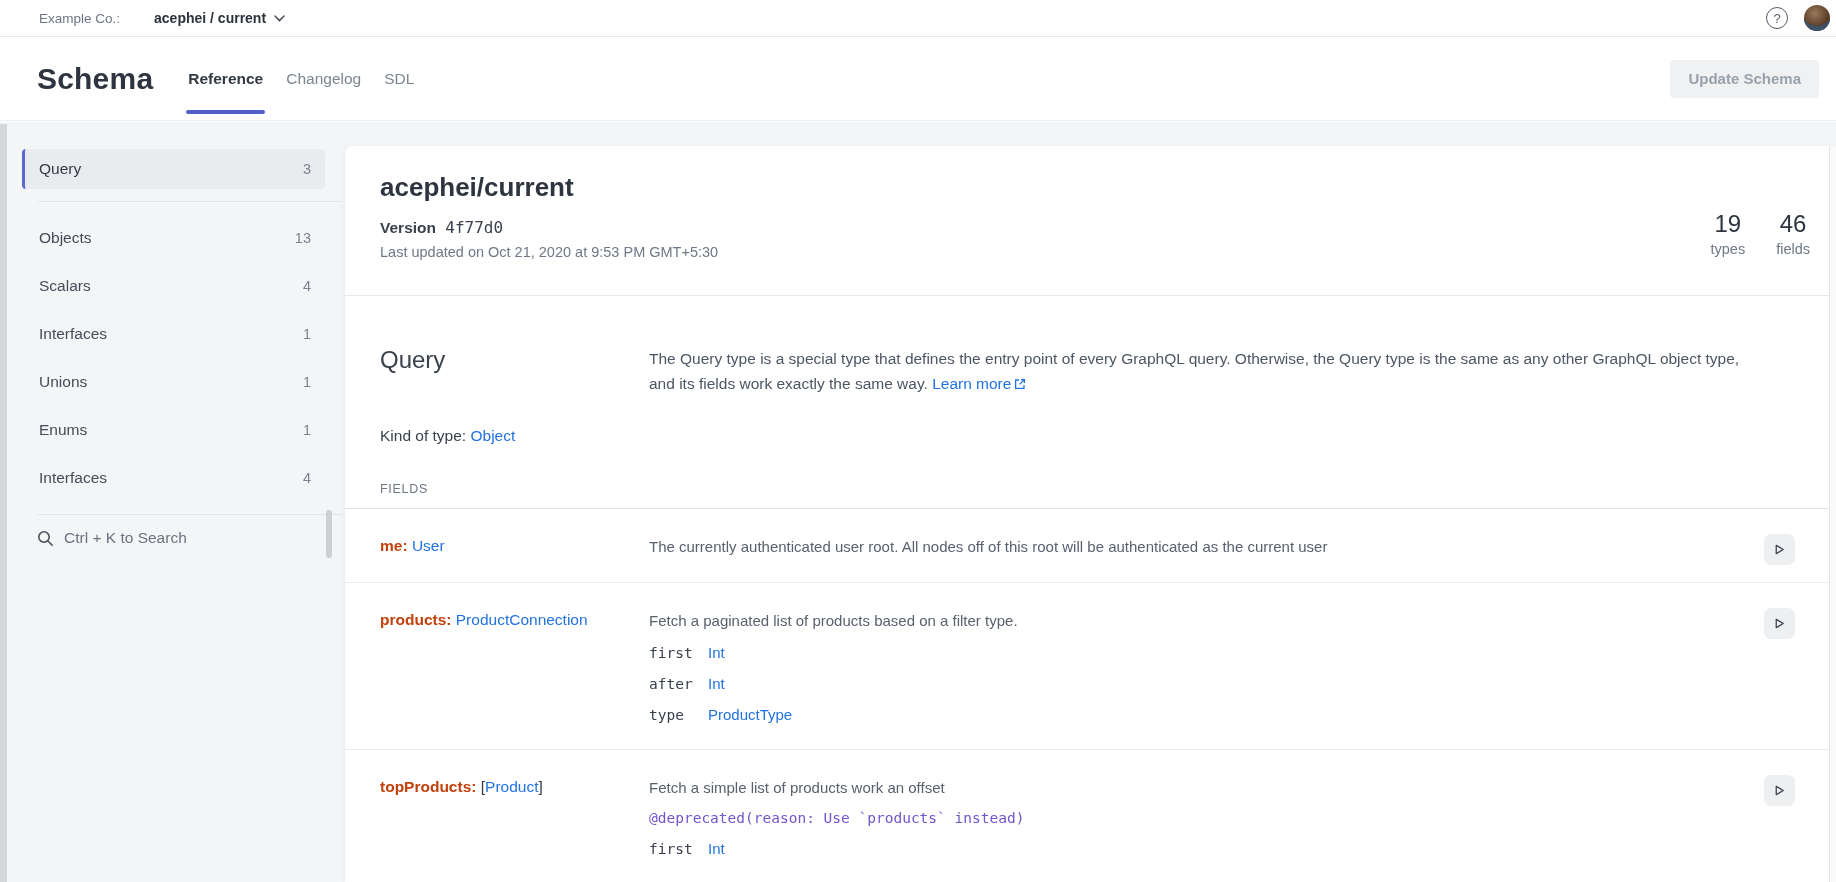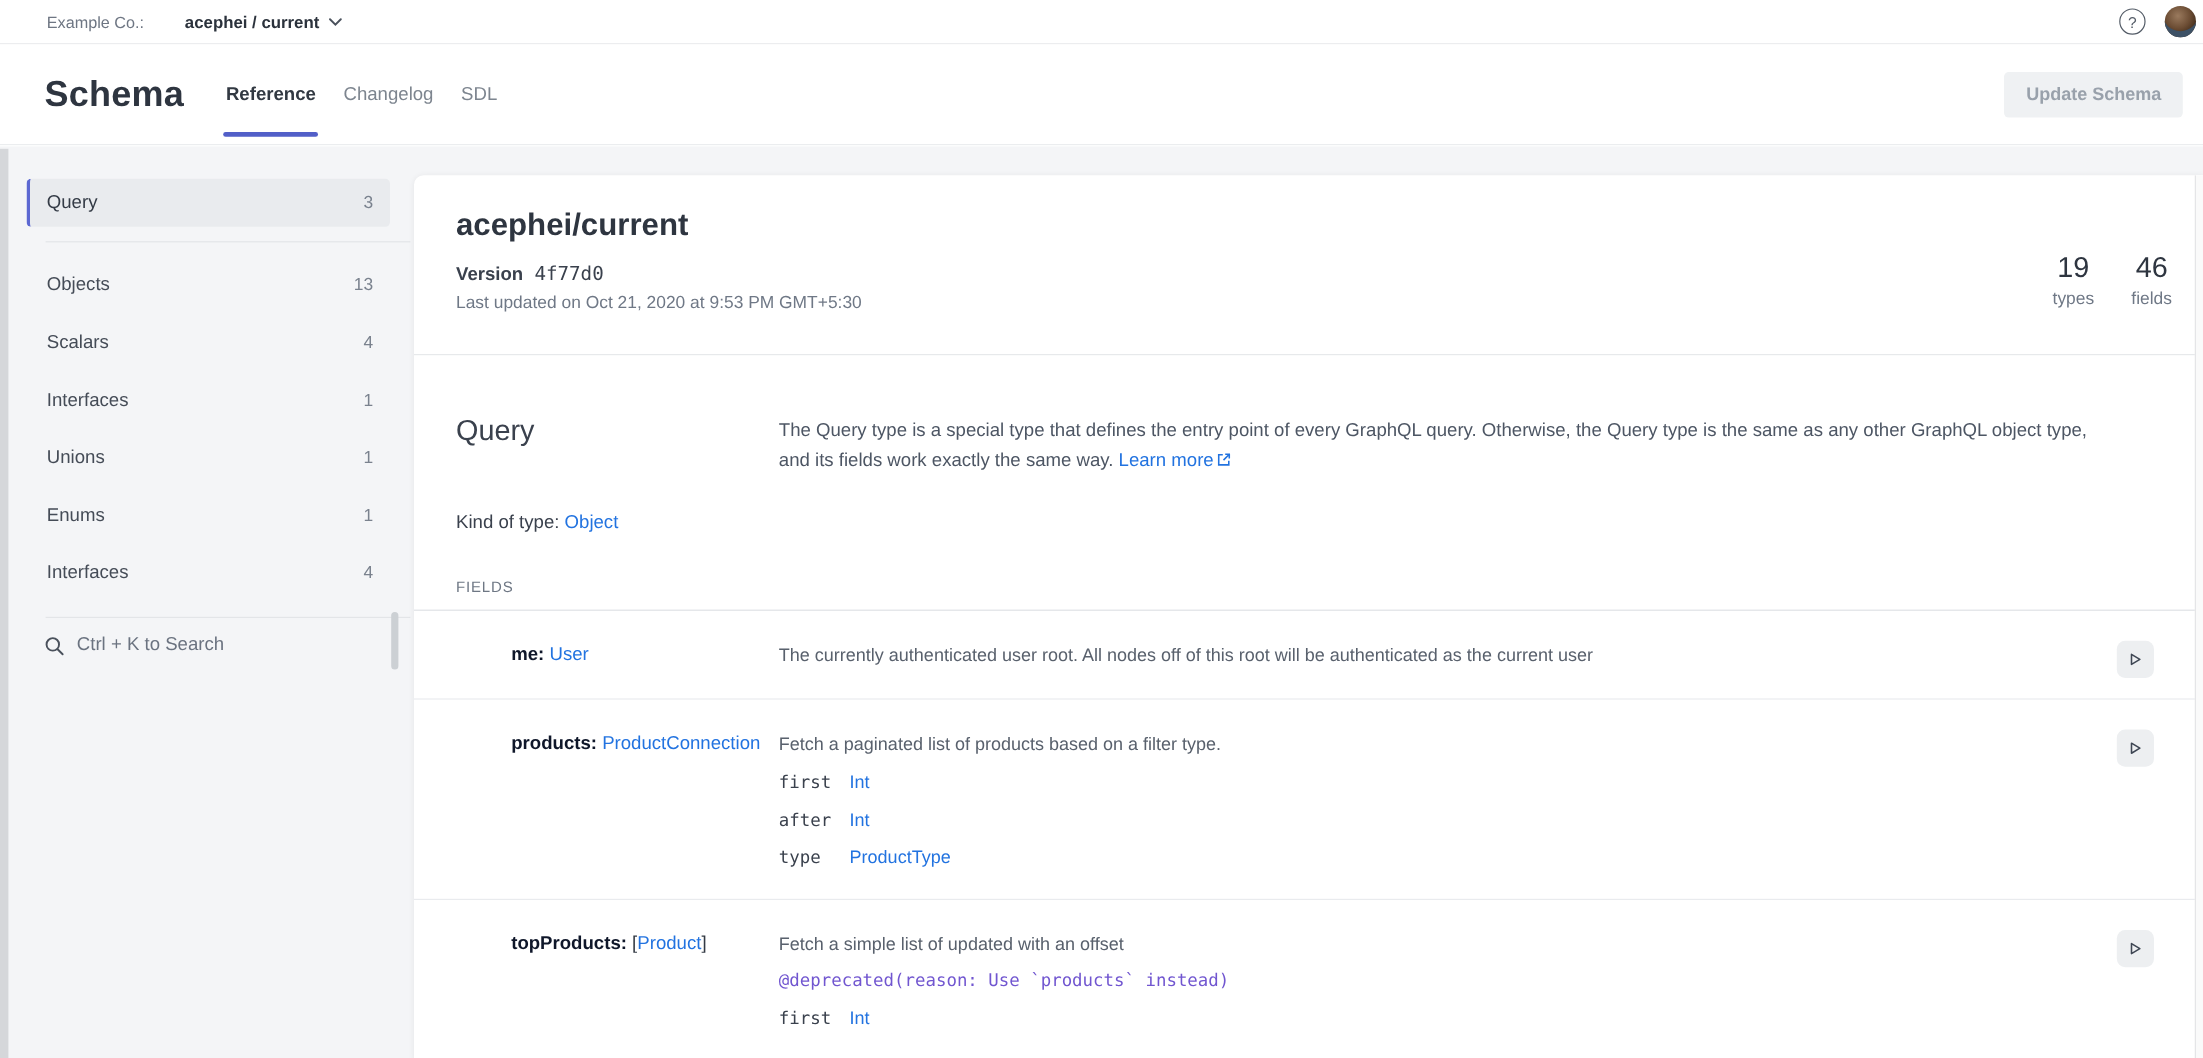--- a/index.html
+++ b/index.html
@@ -83,21 +83,21 @@
   .ext-icon { margin-left:3px; vertical-align:-1px; }
 
   .kind-row { padding-left:35px; margin-top:31px; font-size:15.5px; color:#3a414d; }
   .fields-label { padding-left:35px; margin-top:37px; font-size:12.5px; color:#6e7784;
                   letter-spacing:0.7px; }
   .fields-divider { margin-top:12px; height:1px; background:#dfe2e5; }
 
   .field-row { position:relative; display:flex; padding:28px 90px 26px 35px;
                border-bottom:1px solid #e9ebee; }
   .field-sig { width:269px; flex:none; font-size:15.5px; }
-  .field-name { font-weight:700; color:#0f172a;margin-left:46px; }
+  .field-name { font-weight:700; color:#c2410c; }
   .type-punct { color:#333a44; }
   .field-body { flex:1; max-width:1096px; }
   .field-desc { font-size:15px; color:#59616d; line-height:19px; }
   .field-deprecated { margin-top:13px; font-size:14.5px; color:#7156d0; }
   .arg-row { display:flex; margin-top:14px; align-items:baseline; }
   .arg-name { font-size:14.5px; color:#3a414d; width:59px; flex:none; }
   .arg-type { font-size:15px; font-weight:400; }
   .play-btn { position:absolute; right:41px; top:25px; width:31px; height:31px;
               border:none; border-radius:7px; background:#edeff1; display:flex;
               align-items:center; justify-content:center; cursor:pointer; }
@@ -247,21 +247,21 @@
           </div>
           <button class="play-btn">
             <svg width="13" height="13" viewBox="0 0 14 14">
               <path d="M3.5 2.5 L11 7 L3.5 11.5 Z" fill="none" stroke="#3f4754" stroke-width="1.4" stroke-linejoin="round"></path>
             </svg>
           </button>
         </div>
         <div class="field-row">
           <div class="field-sig"><span class="field-name">topProducts: </span><span class="type-punct">[</span><a class="link">Product</a><span class="type-punct">]</span></div>
           <div class="field-body">
-            <div class="field-desc">Fetch a simple list of updated with an offset</div>
+            <div class="field-desc">Fetch a simple list of products work an offset</div>
             <div class="field-deprecated mono">@deprecated(reason: Use `products` instead)</div>
             <div class="arg-row">
               <span class="arg-name mono">first</span>
               <a class="arg-type link">Int</a>
             </div>
           </div>
           <button class="play-btn">
             <svg width="13" height="13" viewBox="0 0 14 14">
               <path d="M3.5 2.5 L11 7 L3.5 11.5 Z" fill="none" stroke="#3f4754" stroke-width="1.4" stroke-linejoin="round"></path>
             </svg>

